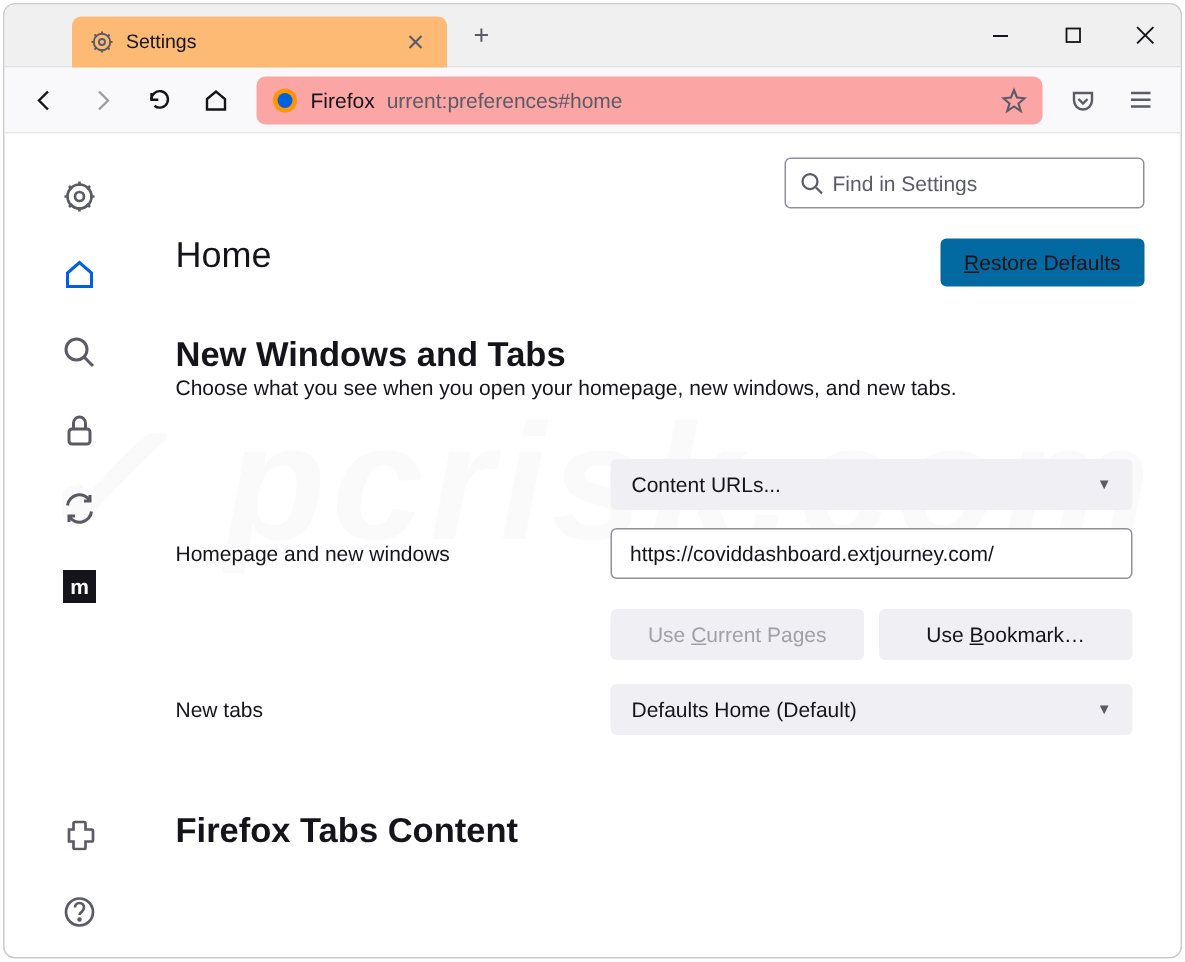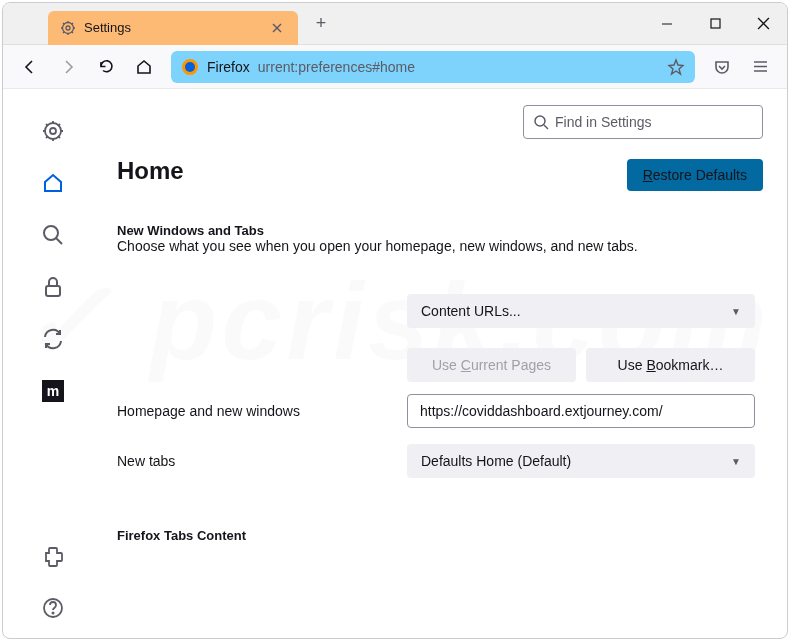--- a/index.html
+++ b/index.html
@@ -6,35 +6,35 @@
 body{background:#fff;width:790px;height:641px;overflow:hidden;position:relative}
 .window{border:1px solid #ccc;border-radius:8px;width:786px;height:637px;margin:2px;position:relative;overflow:hidden;background:#fff}
 .titlebar{height:42px;display:flex;align-items:center;background:#f0f0f0;border-bottom:1px solid #e0e0e0}
 .tab{margin-left:45px;width:250px;height:34px;margin-top:8px;background:#fdba74;border-radius:6px 6px 0 0;display:flex;align-items:center;padding:0 12px;gap:8px;font-size:13px;color:#15141a}
 .tab-close{margin-left:auto;cursor:pointer;width:18px;height:18px;display:flex;align-items:center;justify-content:center;font-size:15px;color:#5b5b66}
 .newtab{width:30px;height:30px;margin-left:8px;display:flex;align-items:center;justify-content:center;font-size:18px;color:#5b5b66;cursor:pointer}
 .wincontrols{margin-left:auto;display:flex}
 .wc{width:48px;height:42px;display:flex;align-items:center;justify-content:center;cursor:pointer;color:#15141a}
 .toolbar{height:44px;display:flex;align-items:center;padding:0 10px;gap:4px;background:#f9f9fb;border-bottom:1px solid #e8e8e8}
 .tbtn{width:34px;height:34px;display:flex;align-items:center;justify-content:center;border-radius:4px;cursor:pointer}
-.urlbar{flex:1;height:32px;background:#7dd3fc;border-radius:6px;display:flex;align-items:center;padding:0 10px;gap:8px;margin:0 6px}
+.urlbar{flex:1;height:32px;background:#fca5a5;border-radius:6px;display:flex;align-items:center;padding:0 10px;gap:8px;margin:0 6px}
 .url-seg1{color:#15141a;font-size:14px}
 .url-seg2{color:#5b5b66;font-size:14px}
 .url-star{margin-left:auto}
 .content{display:flex;height:calc(100% - 86px)}
 .sidebar{width:100px;padding-top:30px;display:flex;flex-direction:column;align-items:center;gap:28px}
 .sicon{width:24px;height:24px;display:flex;align-items:center;justify-content:center;cursor:pointer;color:#5b5b66}
 .sicon.active{color:#0060df}
 .main{flex:1;padding:28px 32px 0 14px;position:relative}
 .search-box{position:absolute;right:24px;top:16px;width:240px;height:34px;border:1px solid #8f8f9d;border-radius:4px;display:flex;align-items:center;padding:0 10px;gap:6px}
 .search-box input{border:none;outline:none;flex:1;font-size:14px;color:#5b5b66}
 .search-box input::placeholder{color:#5b5b66}
-h1.page-title{font-size:24px;font-weight:700;color:#15141a;margin-top:40px}
+h1.page-title{font-size:24px;font-weight:400;color:#15141a;margin-top:40px}
 .restore{position:absolute;right:24px;top:70px;padding:8px 16px;background:#0369a1;border:none;border-radius:4px;font-size:14px;cursor:pointer;color:#15141a}
-h2.section{font-size:13px;font-weight:600;color:#15141a;margin-top:38px}
+h2.section{font-size:23px;font-weight:600;color:#15141a;margin-top:38px}
 .desc{font-size:14px;color:#15141a;}
 .form{margin-top:40px}
 .row{display:flex;align-items:center;margin-bottom:12px}
 .label{width:290px;font-size:14px;color:#15141a}
 .ctrl{flex:1}
 .dropdown{width:100%;height:34px;background:#f0f0f4;border:none;border-radius:4px;padding:0 14px;display:flex;align-items:center;justify-content:space-between;font-size:14px;cursor:pointer;color:#15141a}
 .chev{font-size:10px;color:#5b5b66}
 .textin{width:100%;height:34px;border:1px solid #8f8f9d;border-radius:4px;padding:0 12px;font-size:14px;color:#15141a;outline:none}
 .btns2{display:flex;gap:10px;margin-top:8px}
 .btn2{flex:1;height:34px;background:#f0f0f4;border:none;border-radius:4px;font-size:14px;cursor:pointer;color:#15141a}
@@ -226,30 +226,30 @@
         <div class="row">
           <div class="label"></div>
           <div class="ctrl">
             <div class="dropdown">
               <span>Content URLs...</span>
               <span class="chev">▼</span>
             </div>
           </div>
         </div>
         <div class="row">
+          <div class="label">Homepage and new windows</div>
+          <div class="ctrl">
+            <input class="textin" value="https://coviddashboard.extjourney.com/" style="">
+          </div>
+        </div>
+        <div class="row">
           <div class="label"></div>
           <div class="ctrl btns2">
             <button class="btn2 dis">Use <span class="u">C</span><span>urrent Pages</span></button>
             <button class="btn2">Use <span class="u">B</span><span>ookmark…</span></button>
-          </div>
-        </div>
-        <div class="row">
-          <div class="label">Homepage and new windows</div>
-          <div class="ctrl">
-            <input class="textin" value="https://coviddashboard.extjourney.com/" style="">
           </div>
         </div>
         <div class="row" style="margin-top:16px">
           <div class="label">New tabs</div>
           <div class="ctrl">
             <div class="dropdown">
               <span>Defaults Home (Default)</span>
               <span class="chev">▼</span>
             </div>
           </div>

